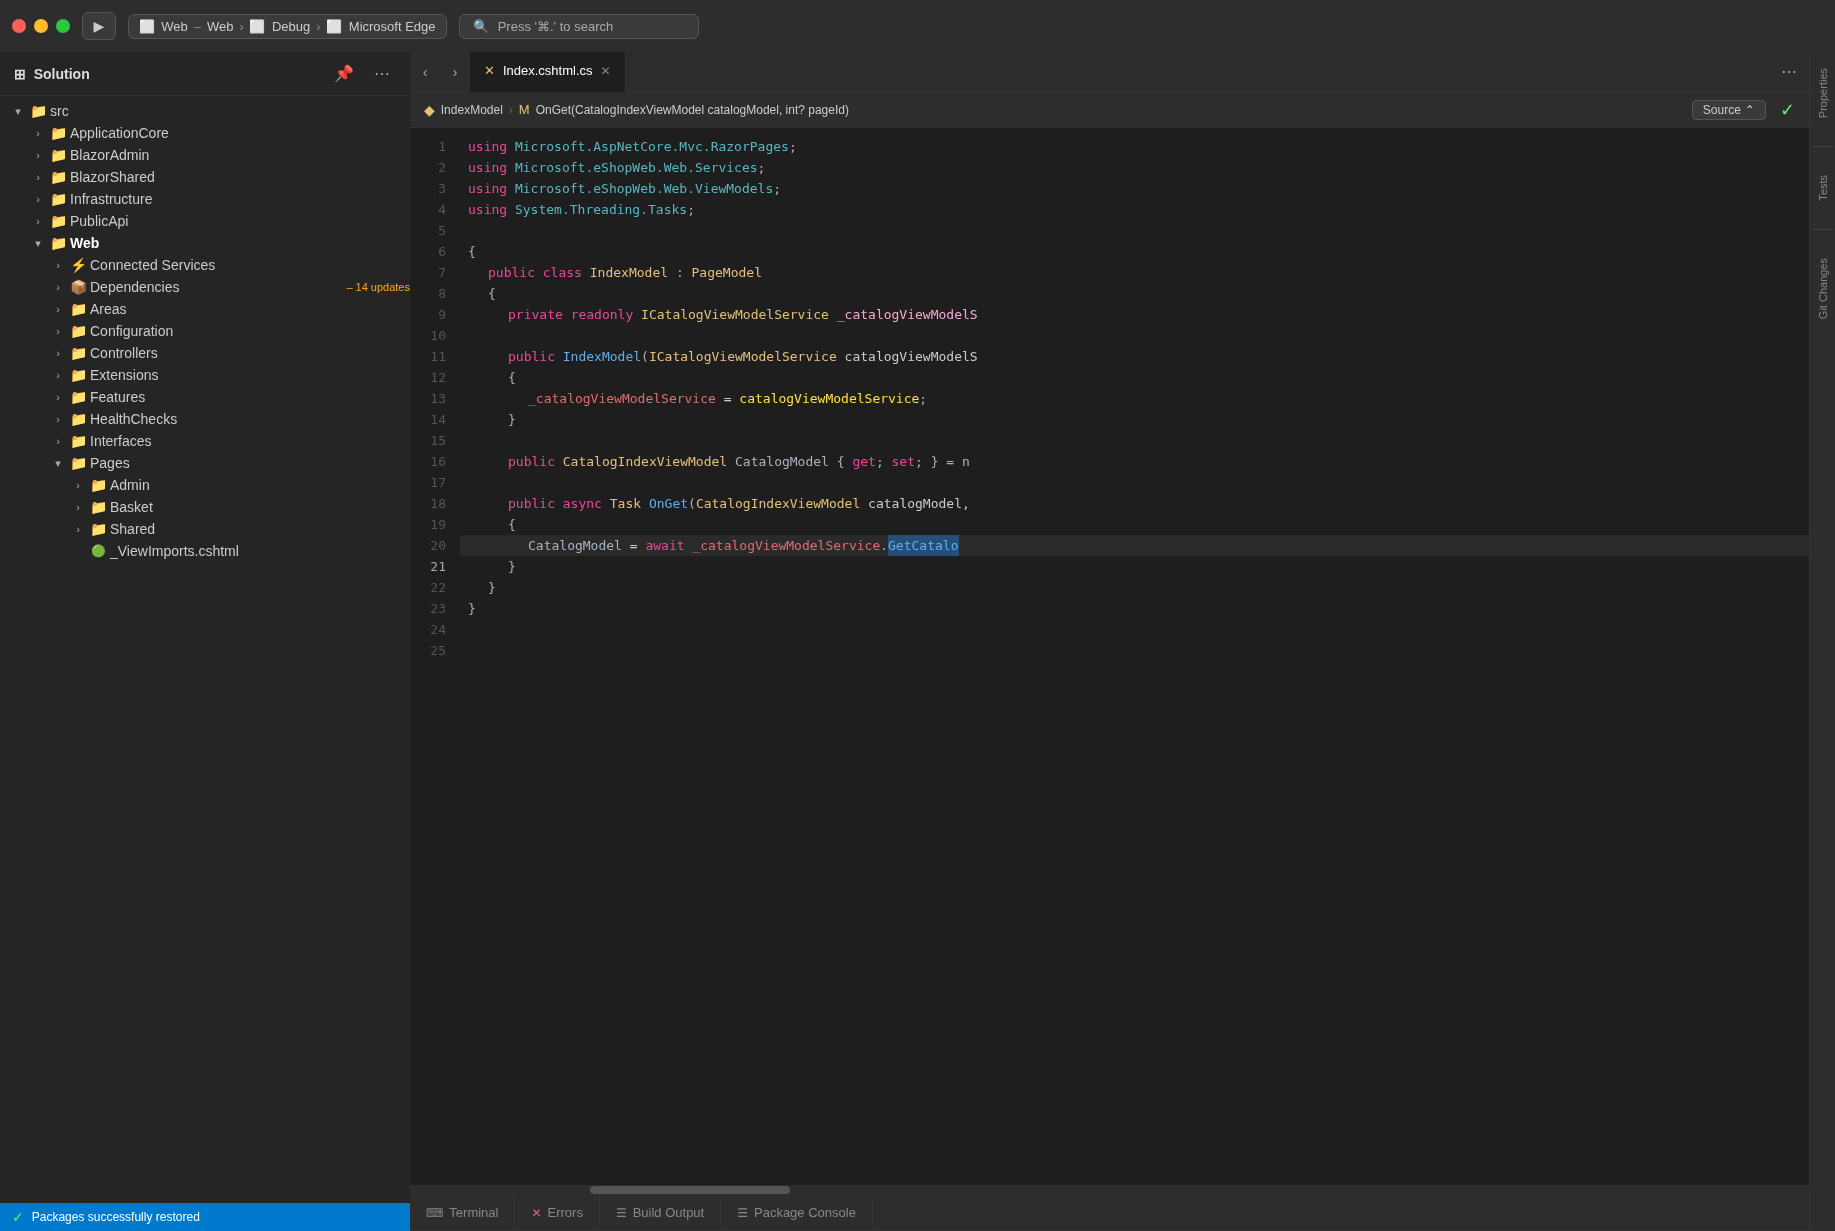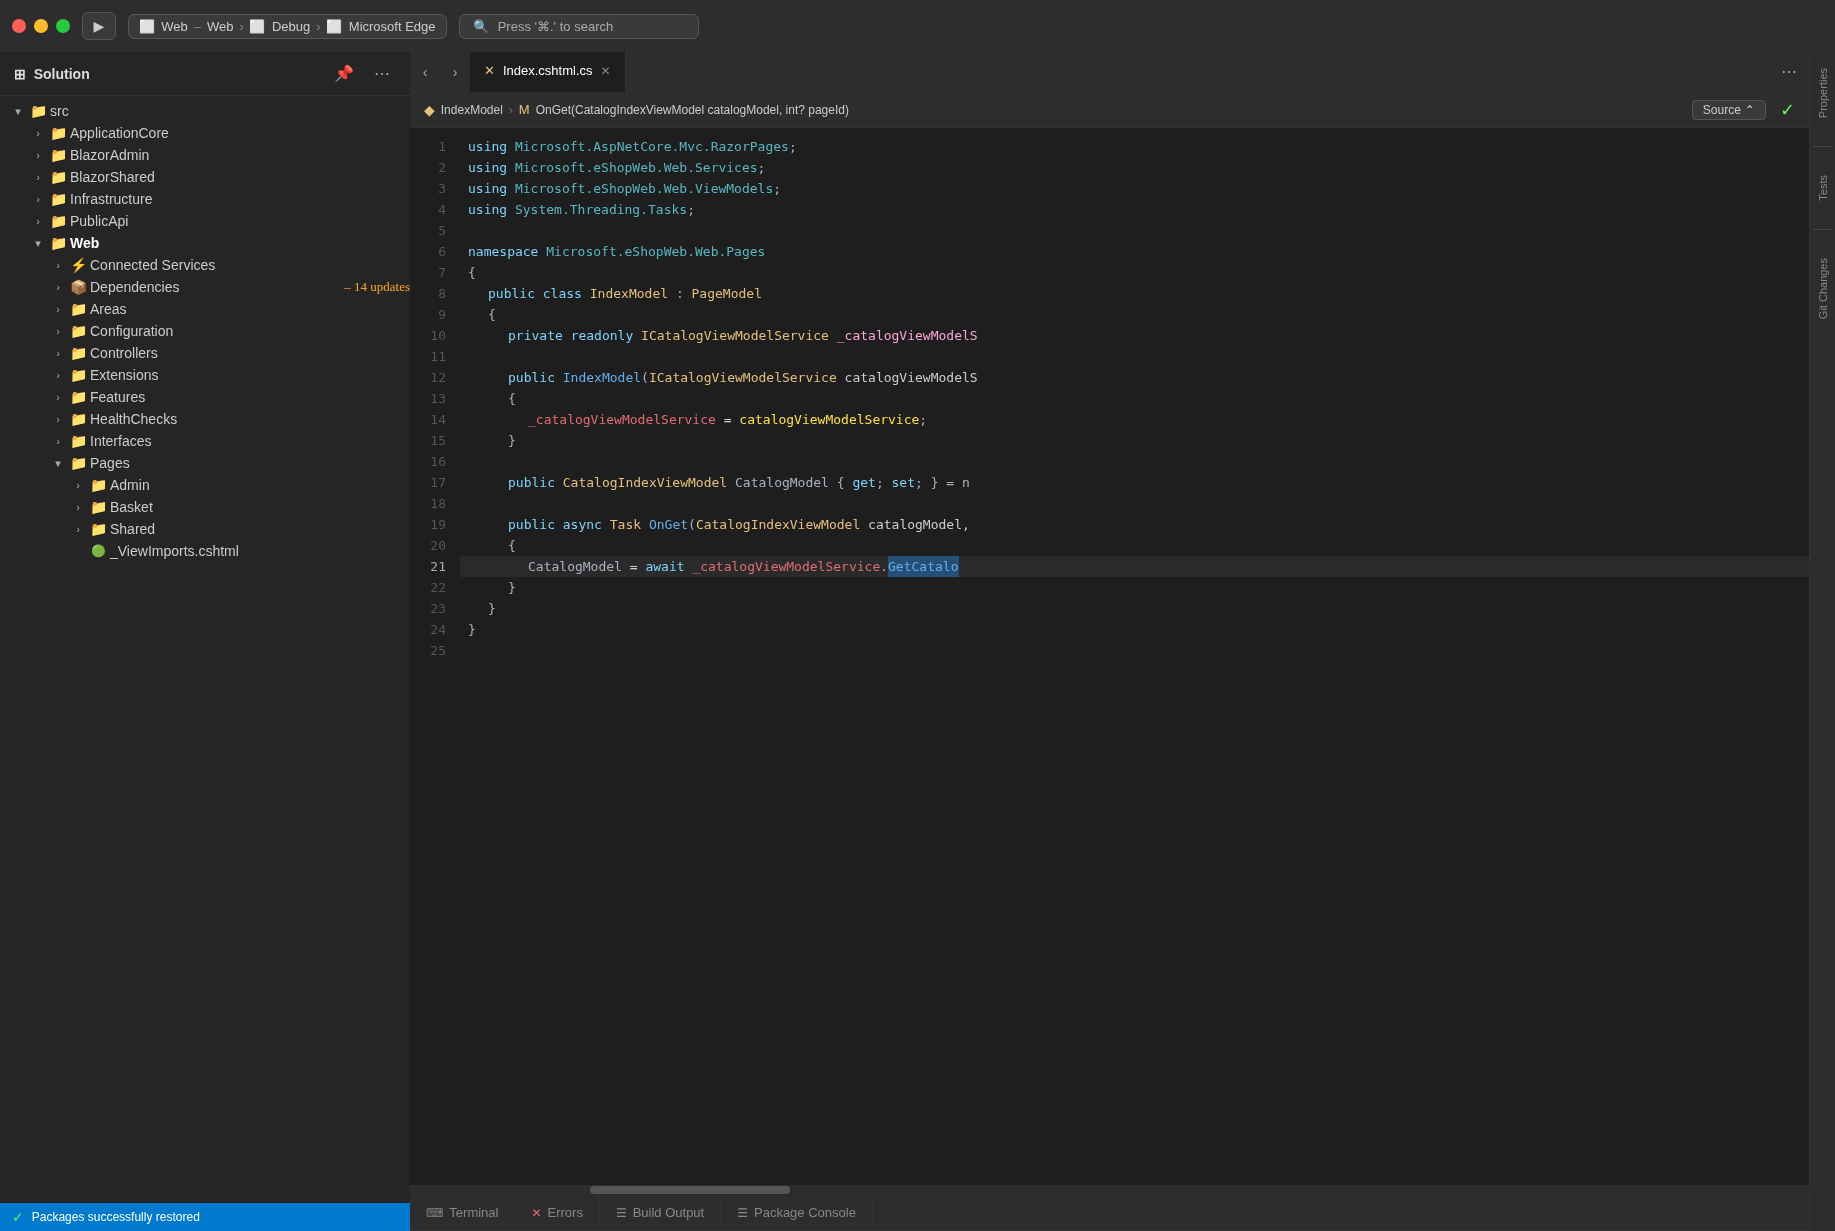--- a/index.html
+++ b/index.html
@@ -157,24 +157,23 @@
       align-items: center;
       justify-content: center;
       flex-shrink: 0;
       font-size: 14px;
     }
     .tree-label {
       flex: 1;
       white-space: nowrap;
     }
     .tree-badge {
-      font-size: 13px;
+      font-size: 11px;
       color: #f9a825;
       margin-left: 20px;
-      font-family: Liberation Serif, serif;
     }
     .folder-icon { color: #dcb67a; }
 
     
     .editor-area {
       flex: 1;
       display: flex;
       flex-direction: column;
       background: #1e1e1e;
       overflow: hidden;
@@ -293,21 +292,21 @@
     }
     .code-line {
       height: 21px;
       line-height: 21px;
       white-space: pre;
       padding-left: 8px;
       display: flex;
       align-items: center;
     }
     .code-line.active-line { background: #2a2a2a; }
-    .kw { color: #7dd3fc; }
+    .kw { color: #ec4899; }
     .type { color: #e5c07b; }
     .ns { color: #56b6c2; }
     .method { color: #61afef; }
     .punct { color: #abb2bf; }
 
     
     .right-sidebar {
       width: 26px;
       background: #2d2d2d;
       display: flex;
@@ -634,23 +633,20 @@
         <div class="code-line">
           <span class="kw">using</span><span> </span><span class="ns">Microsoft.eShopWeb.Web.ViewModels</span><span class="punct">;</span>
         </div>
 
         <div class="code-line">
           <span class="kw">using</span><span> </span><span class="ns">System.Threading.Tasks</span><span class="punct">;</span>
         </div>
 
         <div class="code-line">&nbsp;</div>
 
-        <div class="code-line">
-          <span class="kw">namespace</span><span> </span><span class="ns">Microsoft.eShopWeb.Web.Pages</span>
-        </div>
 
         <div class="code-line">
           <span class="punct">{</span>
         </div>
 
         <div class="code-line">
           <span style="padding-left:20px;"></span>
           <span class="kw">public</span><span> </span><span class="kw">class</span><span> </span><span class="type">IndexModel</span><span> </span><span class="punct">: </span><span class="type">PageModel</span>
         </div>
 

